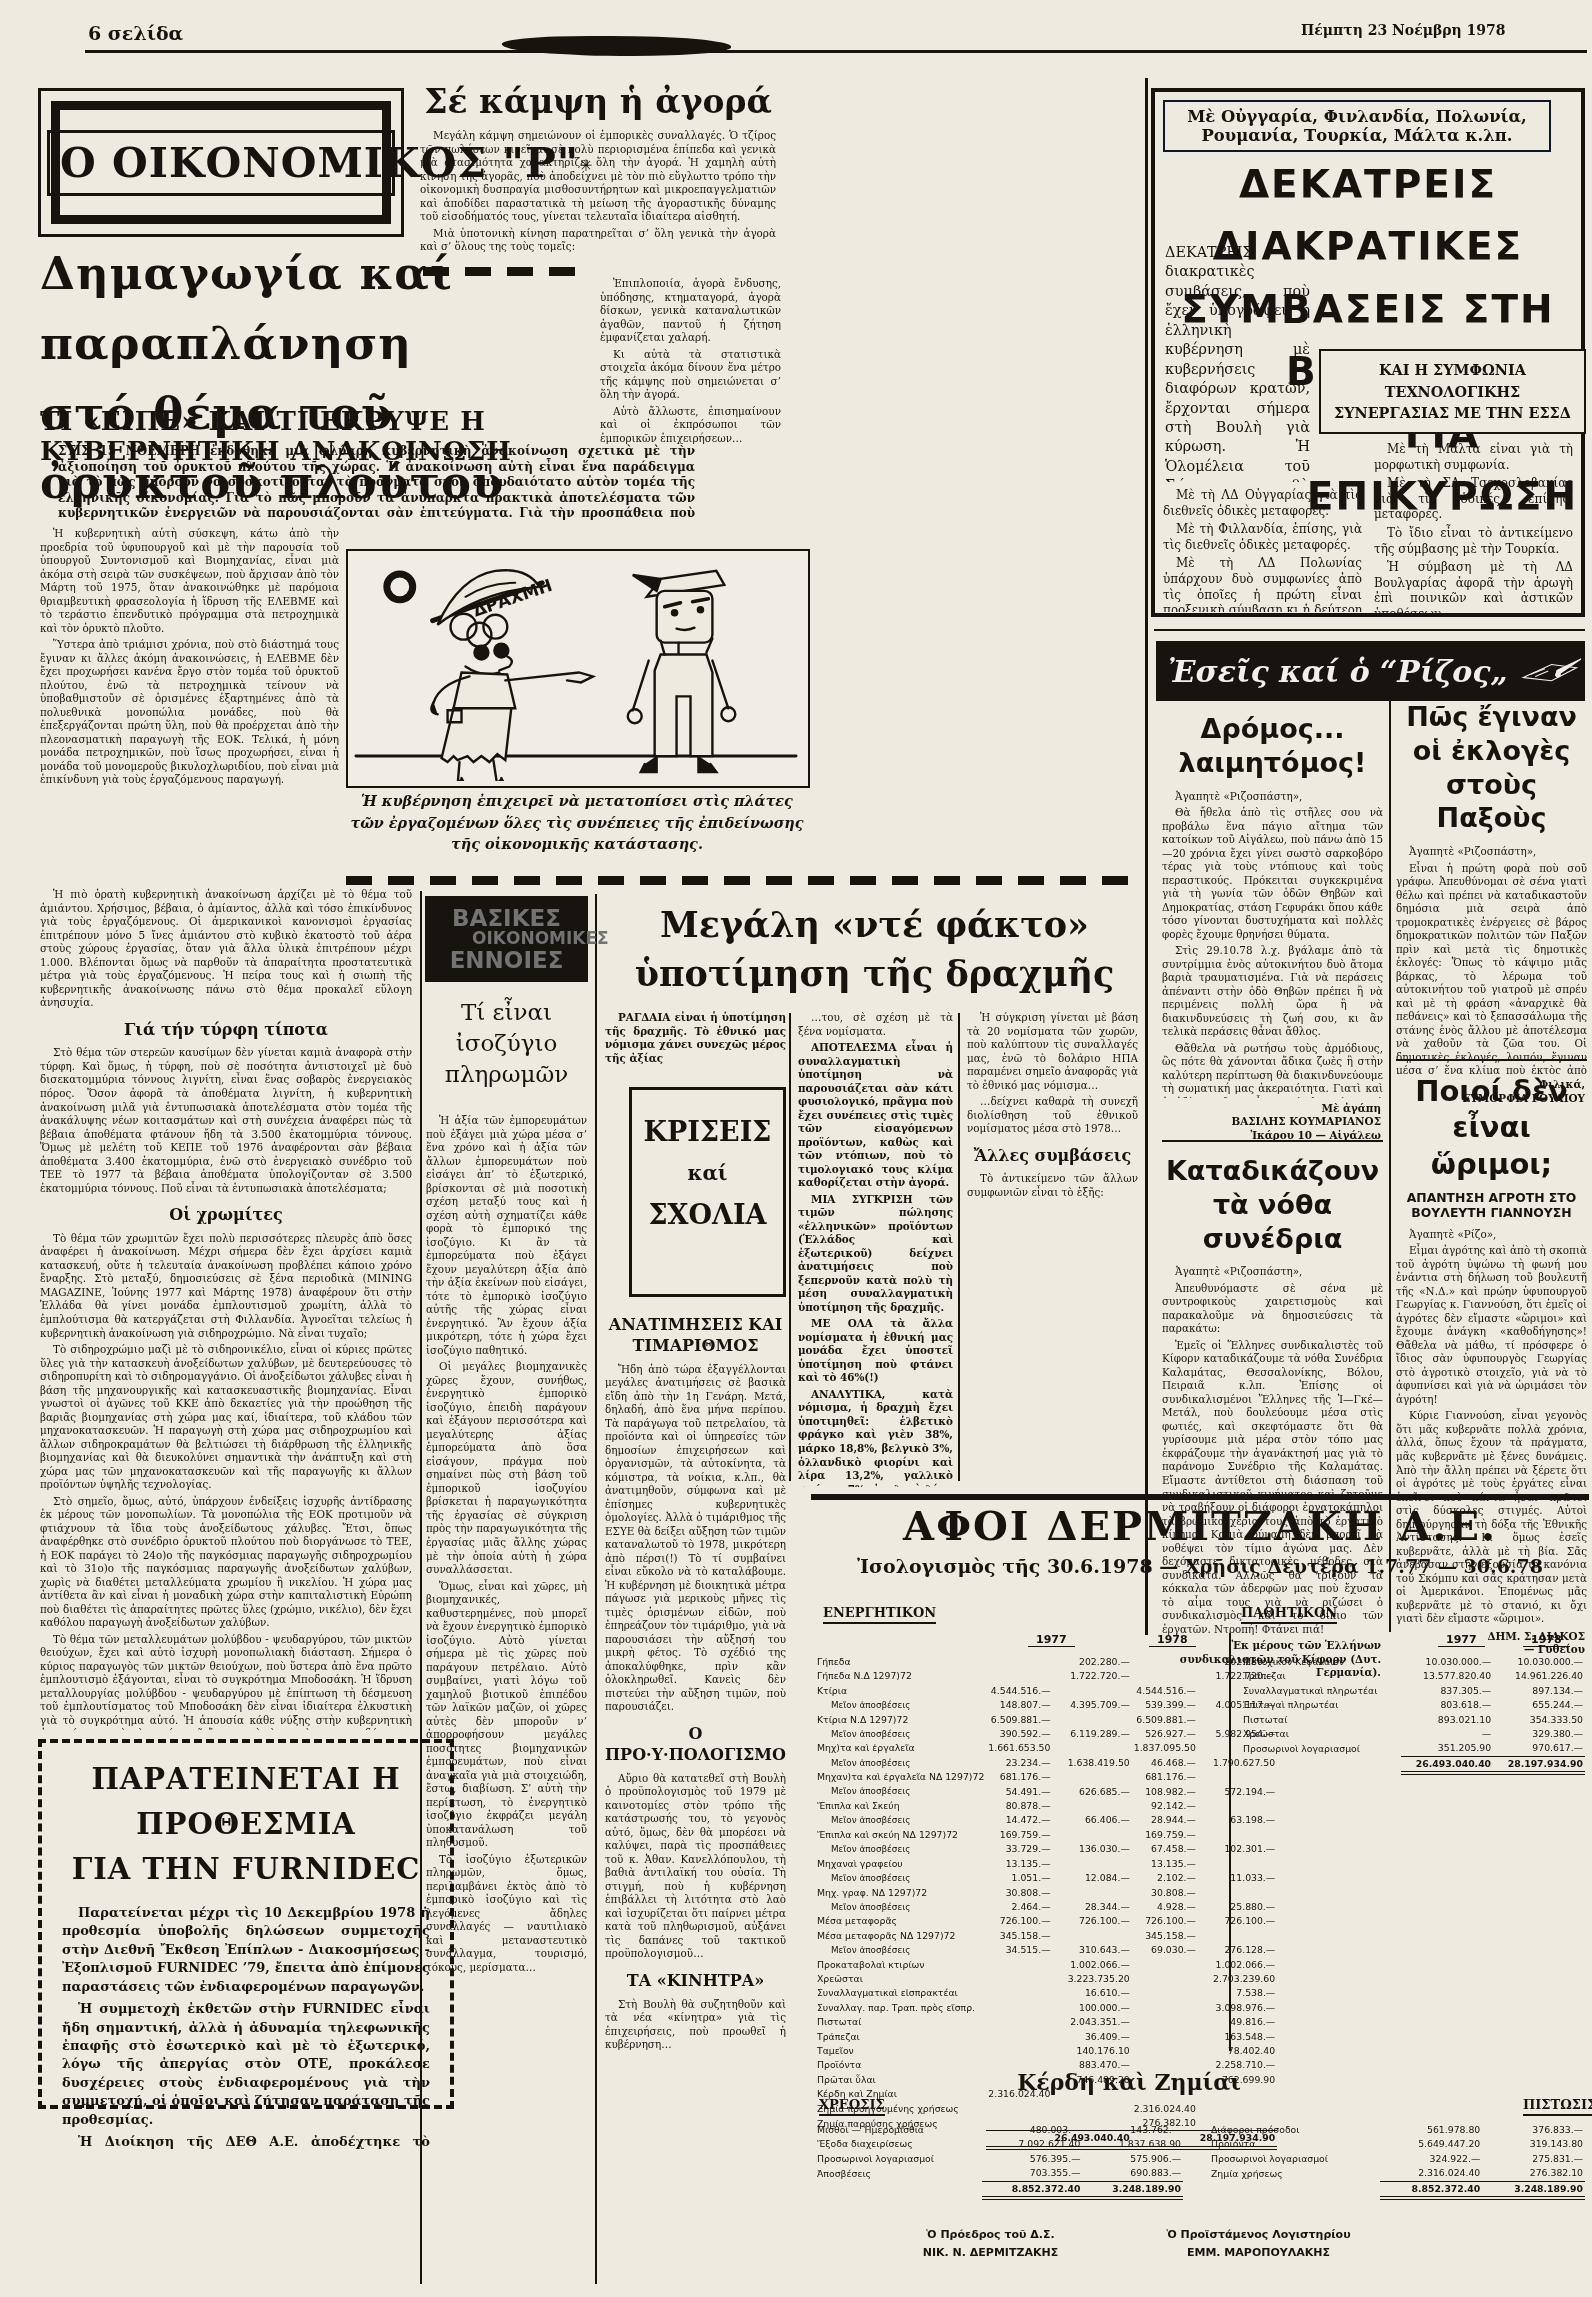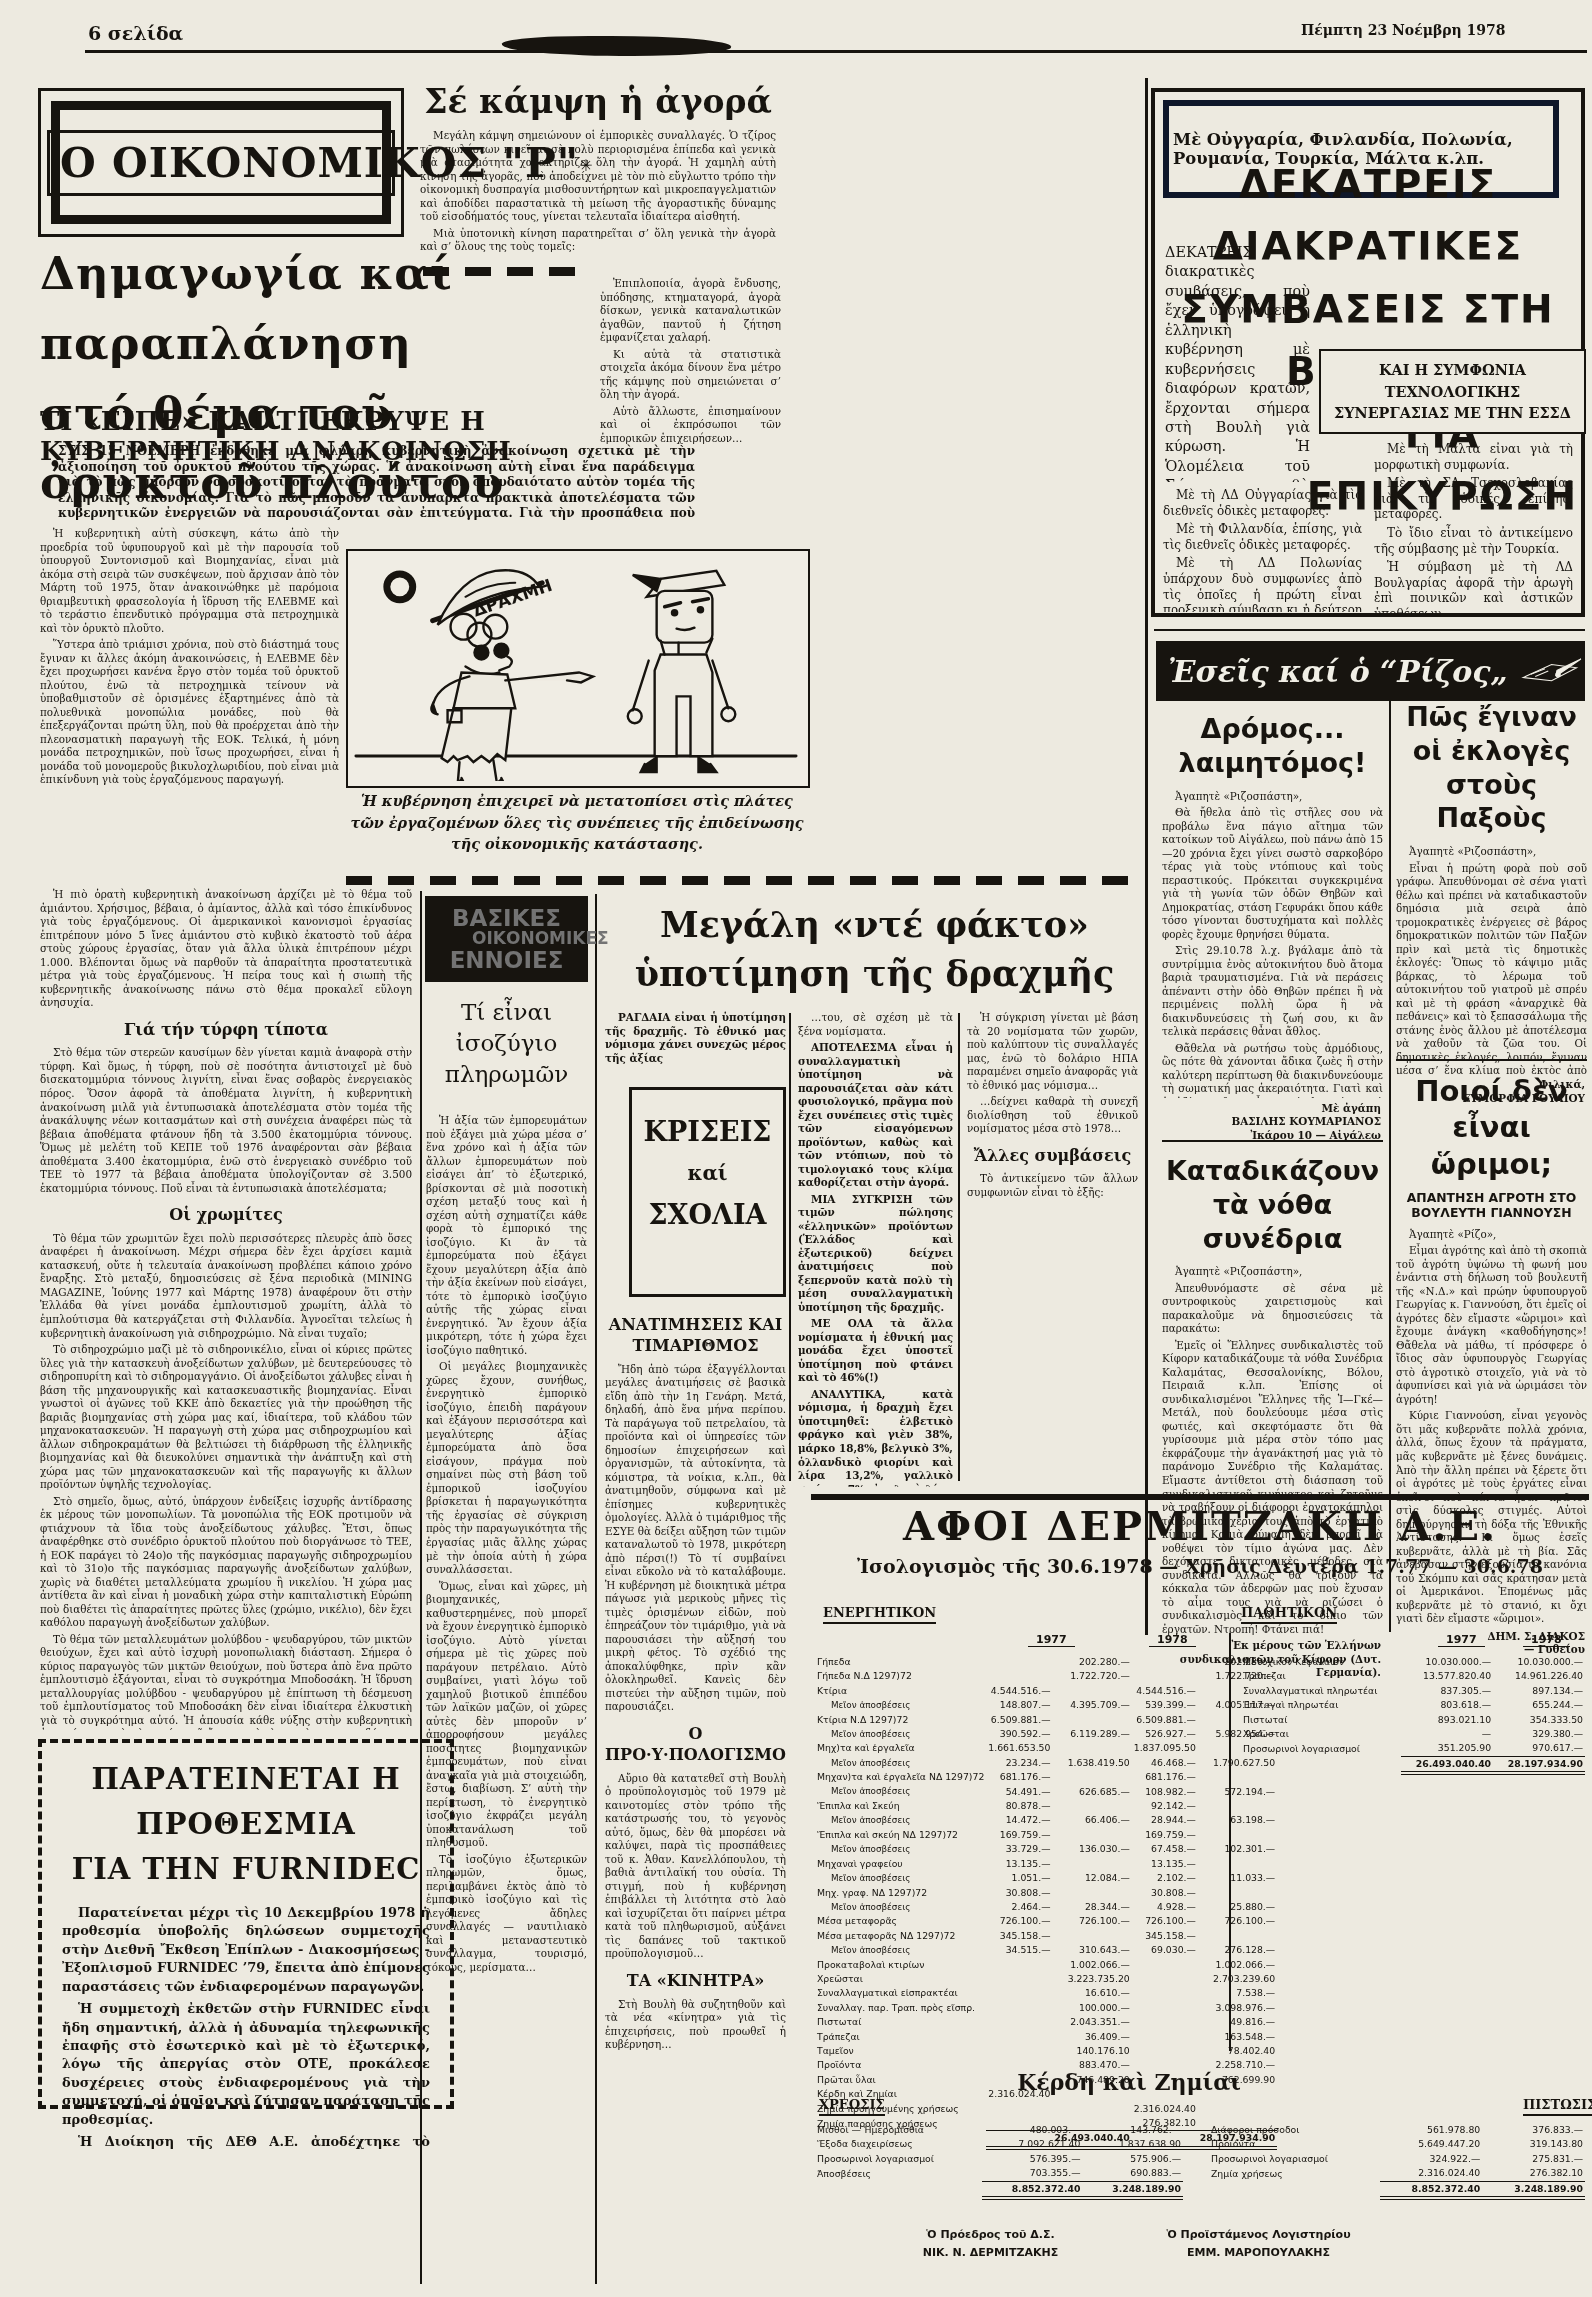--- a/index.html
+++ b/index.html
@@ -24,21 +24,21 @@
   
   .dash-thick{height:9px;background:repeating-linear-gradient(90deg,#17140f 0 26px,transparent 26px 42px);}
   
   #main-headline{font-weight:bold;font-size:45px;line-height:1.55;letter-spacing:1px;}
   #main-subhead{font-weight:bold;font-size:26px;letter-spacing:1px;}
   #market-headline{font-weight:bold;font-size:33px;text-align:center;}
   #drachma-headline{font-weight:bold;font-size:35px;line-height:1.4;text-align:center;}
   .tr-headline{font-weight:bold;font-size:39px;line-height:1.6;letter-spacing:2px;}
   
   #treaties-frame{border:4px solid #17140f;}
-  #treaties-kicker{border:6px solid #0f172a;font-weight:bold;font-size:16.4px;text-align:left;padding:24px 4px;}
+  #treaties-kicker{border:2px solid #0f172a;font-weight:bold;font-size:16.4px;text-align:center;padding:5px 4px;}
   #essd-box{border:2px solid #17140f;font-weight:bold;font-size:14.4px;text-align:center;padding:8px 6px;line-height:1.5;background:#edeae0;}
   #concepts-box{background:#17140f;color:#737373;text-align:center;font-weight:bold;line-height:1.05;
       display:flex;flex-direction:column;justify-content:center;}
   #crisis-box{border:3px solid #17140f;text-align:center;font-weight:bold;}
   #letters-banner{background:#17140f;color:#f1efe6;display:flex;align-items:center;}
   #furnidec-box{border:4px dashed #17140f;}
   #furnidec-box .ttl{font-weight:bold;font-size:29px;text-align:center;letter-spacing:1px;line-height:1.55;}
   #furnidec-body{font-size:13px;line-height:1.42;text-align:justify;font-weight:bold;}
   #furnidec-body p{margin:0 0 4px;text-indent:16px;}
   .letter-title{font-weight:bold;text-align:center;line-height:1.25;}

